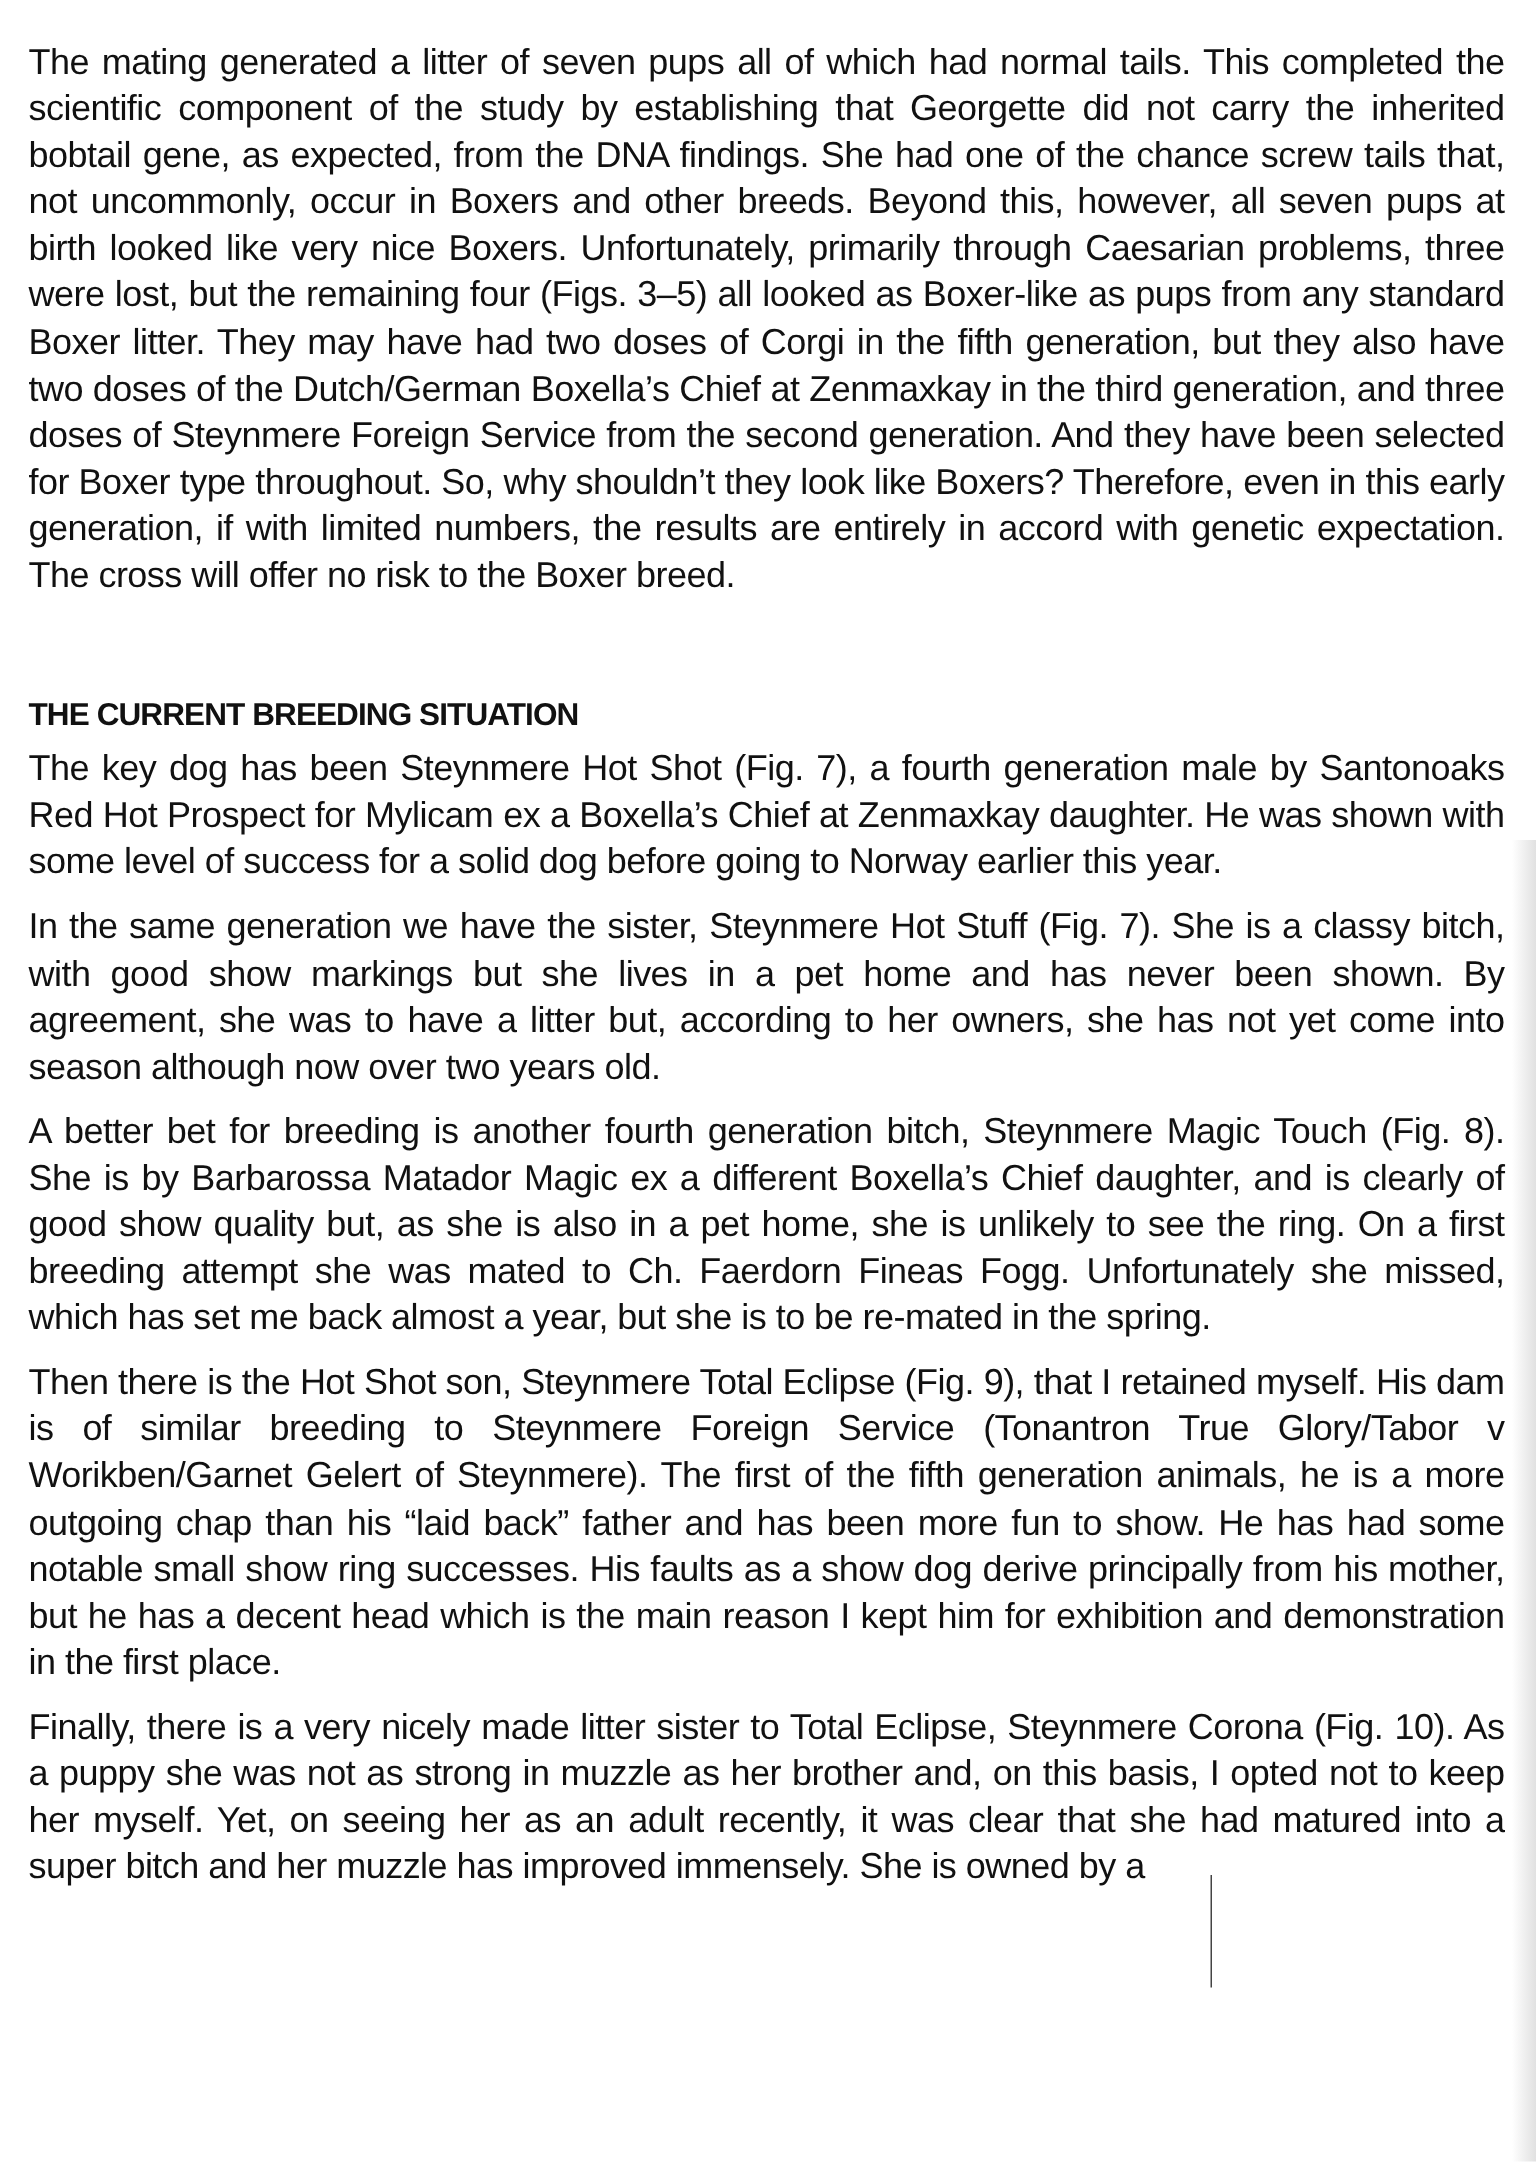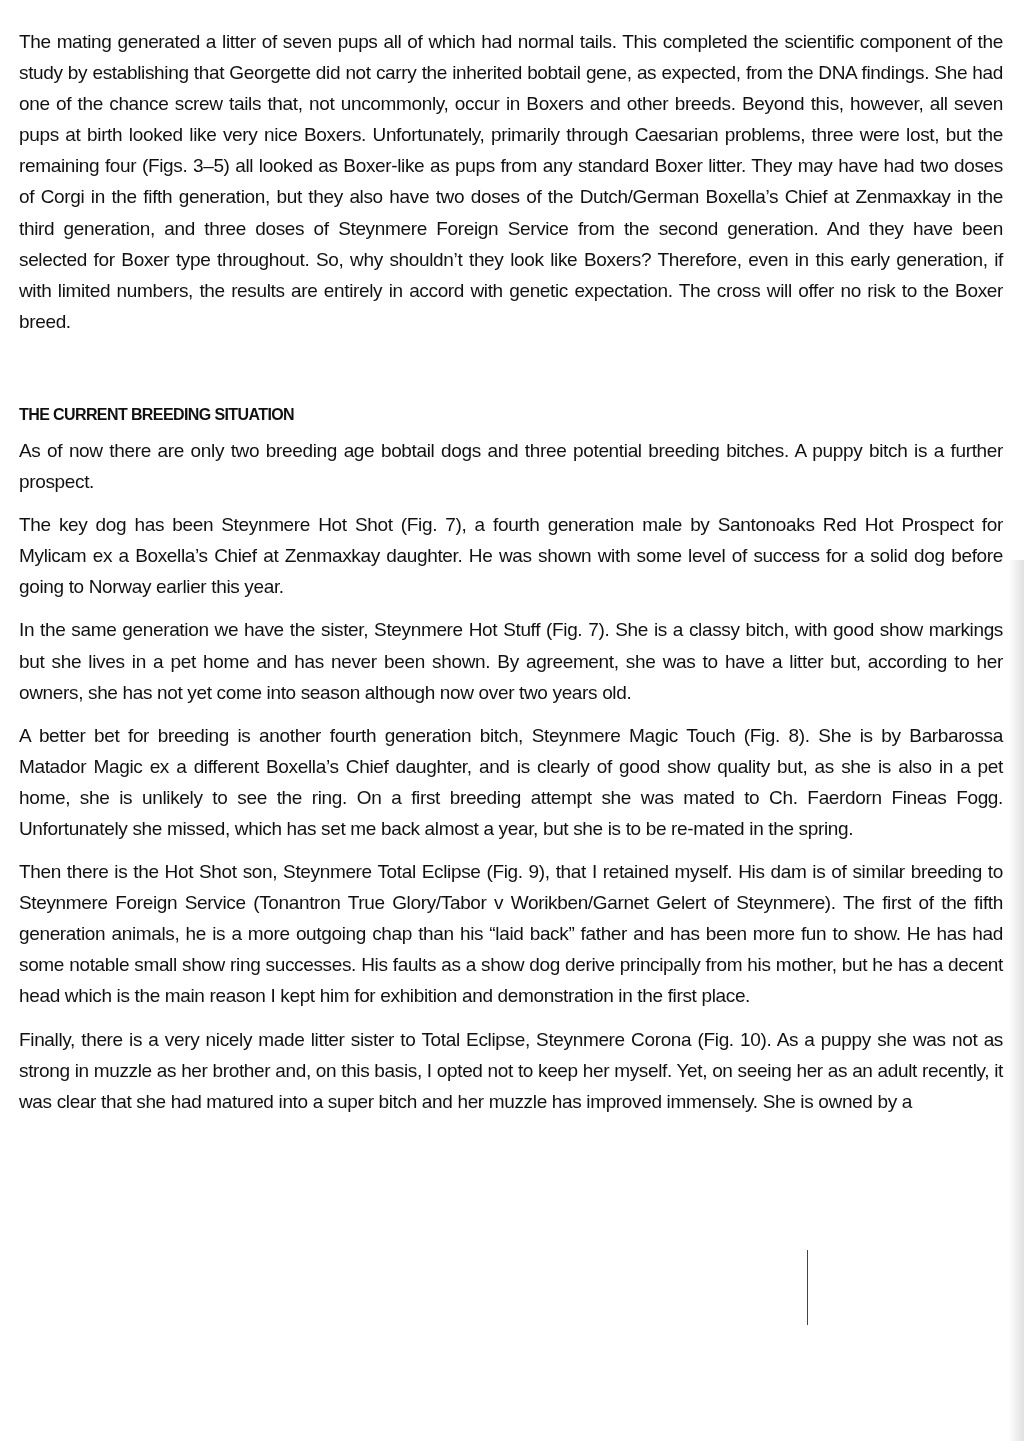--- a/index.html
+++ b/index.html
@@ -15,33 +15,33 @@
       font-family: "Liberation Sans", "DejaVu Sans", sans-serif;
       color: #111111;
     }
     .page {
       position: absolute;
       left: 19px;
       top: 26px;
       width: 984px;
     }
     .para {
-      font-size: 19px;
+      font-size: 24px;
       line-height: 31.1px;
       text-align: justify;
       margin: 0 0 12px 0;
       letter-spacing: -0.35px;
       word-spacing: 0px;
     }
     .para.first {
       margin-bottom: 0;
     }
     .heading {
       font-weight: bold;
-      font-size: 16px;
+      font-size: 21px;
       line-height: 28px;
       margin: 64px 0 6px 0;
       letter-spacing: -0.6px;
     }
     .right-edge {
       position: absolute;
       right: 0;
       top: 560px;
       width: 16px;
       height: 881px;
@@ -57,21 +57,20 @@
     }
   </style>
 </head>
 <body>
 
 <div class="page">
   <p class="para first">The mating generated a litter of seven pups all of which had normal tails. This completed the scientific component of the study by establishing that Georgette did not carry the inherited bobtail gene, as expected, from the DNA findings. She had one of the chance screw tails that, not uncommonly, occur in Boxers and other breeds. Beyond this, however, all seven pups at birth looked like very nice Boxers. Unfortunately, primarily through Caesarian problems, three were lost, but the remaining four (Figs. 3–5) all looked as Boxer-like as pups from any standard Boxer litter. They may have had two doses of Corgi in the fifth generation, but they also have two doses of the Dutch/German Boxella’s Chief at Zenmaxkay in the third generation, and three doses of Steynmere Foreign Service from the second generation. And they have been selected for Boxer type throughout. So, why shouldn’t they look like Boxers? Therefore, even in this early generation, if with limited numbers, the results are entirely in accord with genetic expectation. The cross will offer no risk to the Boxer breed.</p>
 
   <h2 class="heading">THE CURRENT BREEDING SITUATION</h2>
 
-  <p class="para">As of now there are only two breeding age bobtail dogs and three potential breeding bitches. A puppy bitch is a further prospect.</p>
   <p class="para">The key dog has been Steynmere Hot Shot (Fig. 7), a fourth generation male by Santonoaks Red Hot Prospect for Mylicam ex a Boxella’s Chief at Zenmaxkay daughter. He was shown with some level of success for a solid dog before going to Norway earlier this year.</p>
   <p class="para">In the same generation we have the sister, Steynmere Hot Stuff (Fig. 7). She is a classy bitch, with good show markings but she lives in a pet home and has never been shown. By agreement, she was to have a litter but, according to her owners, she has not yet come into season although now over two years old.</p>
   <p class="para">A better bet for breeding is another fourth generation bitch, Steynmere Magic Touch (Fig. 8). She is by Barbarossa Matador Magic ex a different Boxella’s Chief daughter, and is clearly of good show quality but, as she is also in a pet home, she is unlikely to see the ring. On a first breeding attempt she was mated to Ch. Faerdorn Fineas Fogg. Unfortunately she missed, which has set me back almost a year, but she is to be re-mated in the spring.</p>
   <p class="para">Then there is the Hot Shot son, Steynmere Total Eclipse (Fig. 9), that I retained myself. His dam is of similar breeding to Steynmere Foreign Service (Tonantron True Glory/Tabor v Worikben/Garnet Gelert of Steynmere). The first of the fifth generation animals, he is a more outgoing chap than his “laid back” father and has been more fun to show. He has had some notable small show ring successes. His faults as a show dog derive principally from his mother, but he has a decent head which is the main reason I kept him for exhibition and demonstration in the first place.</p>
   <p class="para">Finally, there is a very nicely made litter sister to Total Eclipse, Steynmere Corona (Fig. 10). As a puppy she was not as strong in muzzle as her brother and, on this basis, I opted not to keep her myself. Yet, on seeing her as an adult recently, it was clear that she had matured into a super bitch and her muzzle has improved immensely. She is owned by a</p>
 </div>
 
 <div class="right-edge"></div>
 <div class="fold-line"></div>
 

